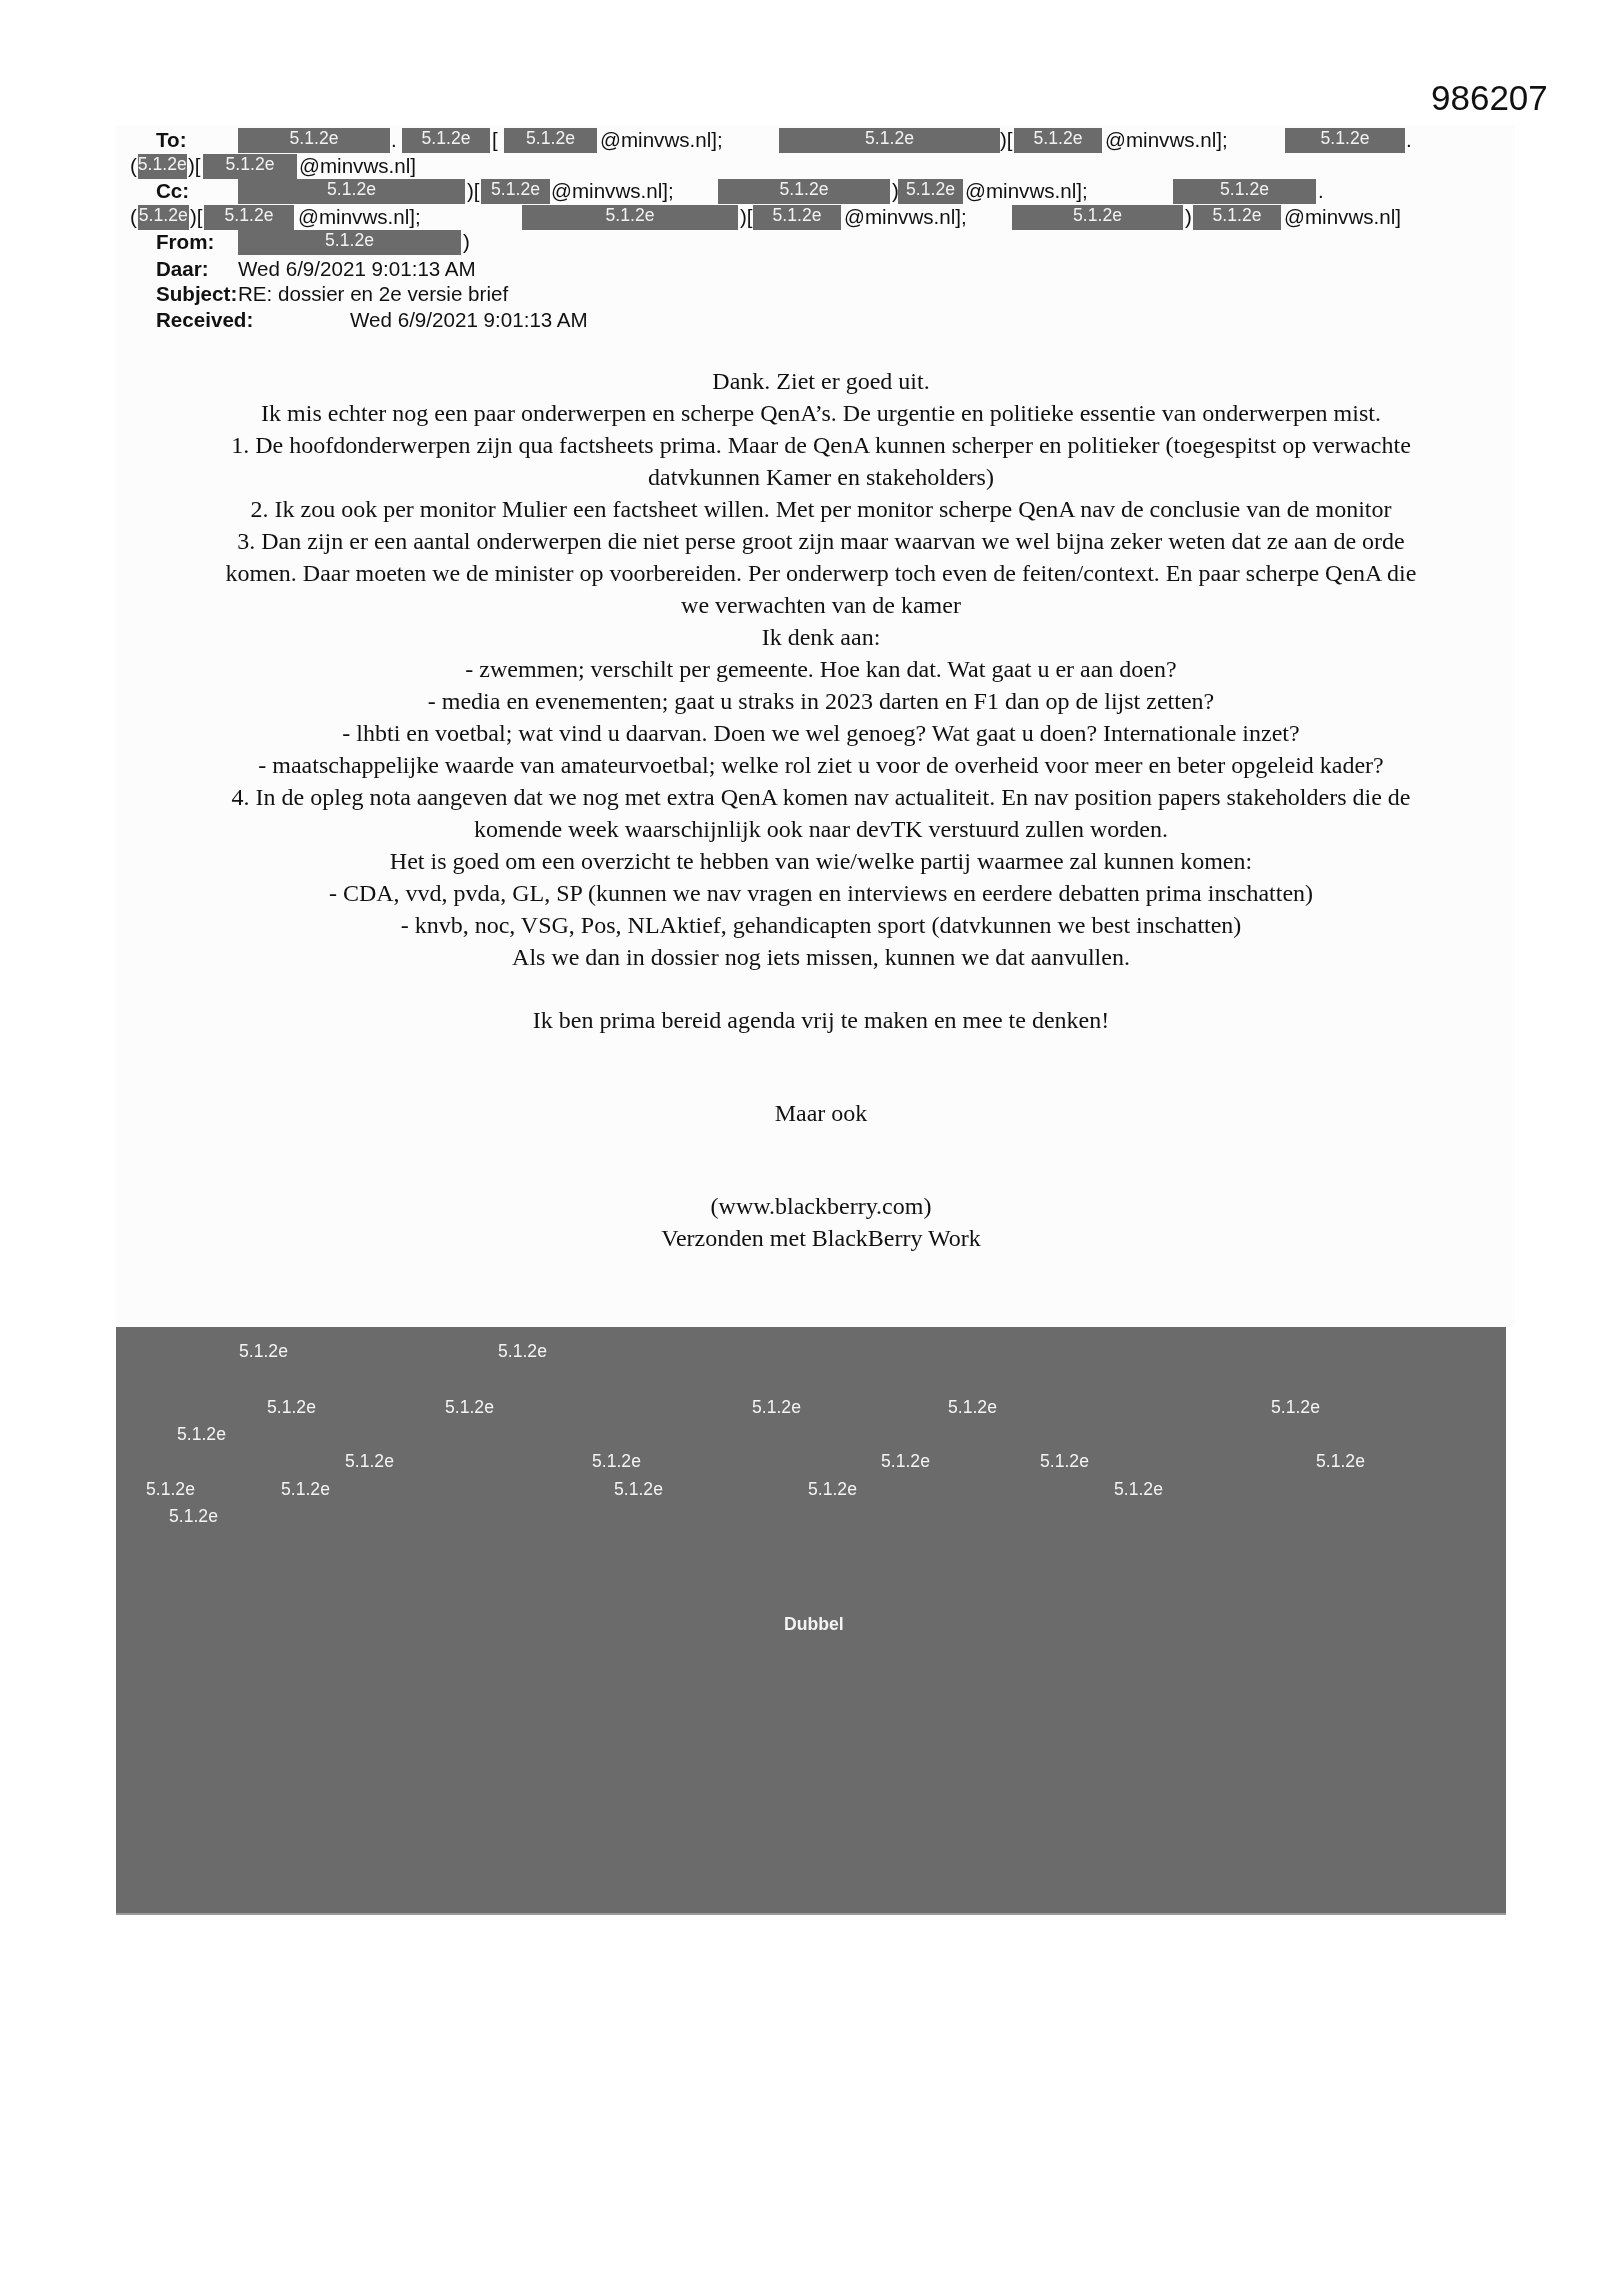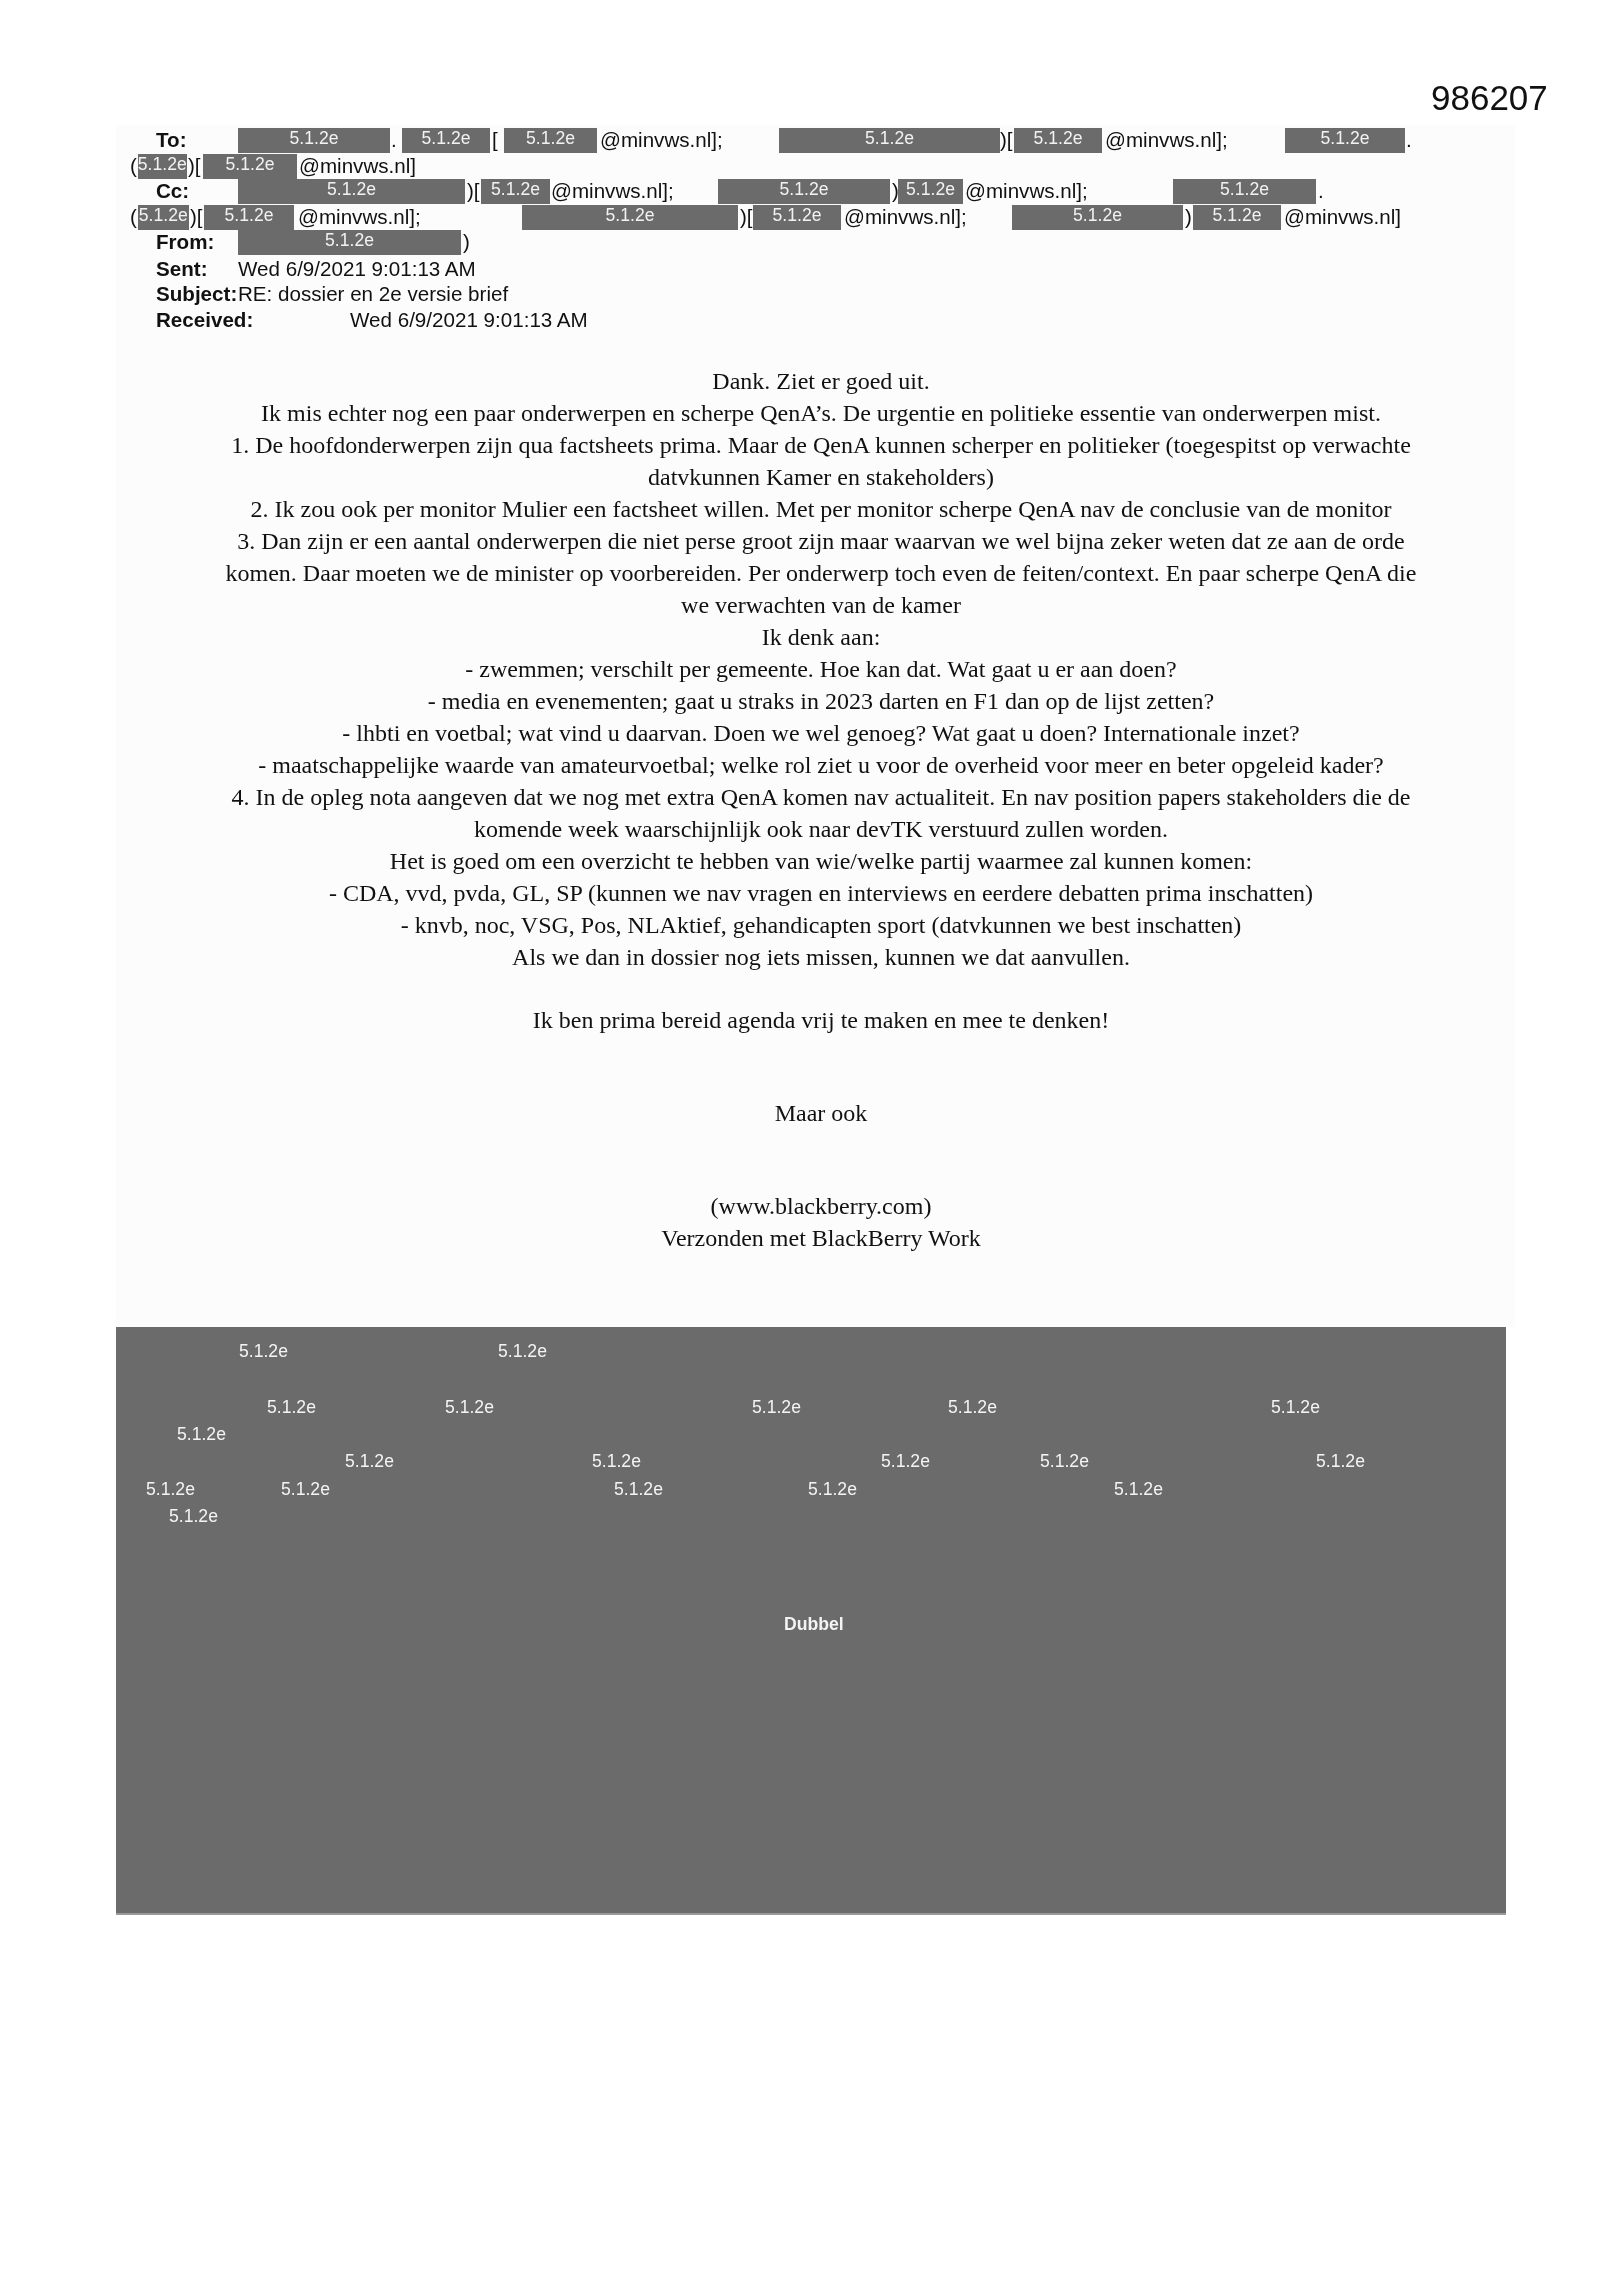--- a/index.html
+++ b/index.html
@@ -104,21 +104,21 @@
   <span class="txt" style="left:1154px;">@minvws.nl]</span>
 </div>
 
 <div class="hdr" style="top:229px;">
   <span class="lbl">From:</span>
   <span class="red" style="left:108px;width:223px;">5.1.2e</span>
   <span class="txt" style="left:333px;">)</span>
 </div>
 
 <div class="hdr" style="top:256px;">
-  <span class="lbl">Sent:</span>
+  <span class="lbl">Daar:</span>
   <span class="txt" style="left:108px;">Wed 6/9/2021 9:01:13 AM</span>
 </div>
 
 <div class="hdr" style="top:281px;">
   <span class="lbl">Subject:</span>
   <span class="txt" style="left:108px;">RE: dossier en 2e versie brief</span>
 </div>
 
 <div class="hdr" style="top:307px;">
   <span class="lbl">Received:</span>

